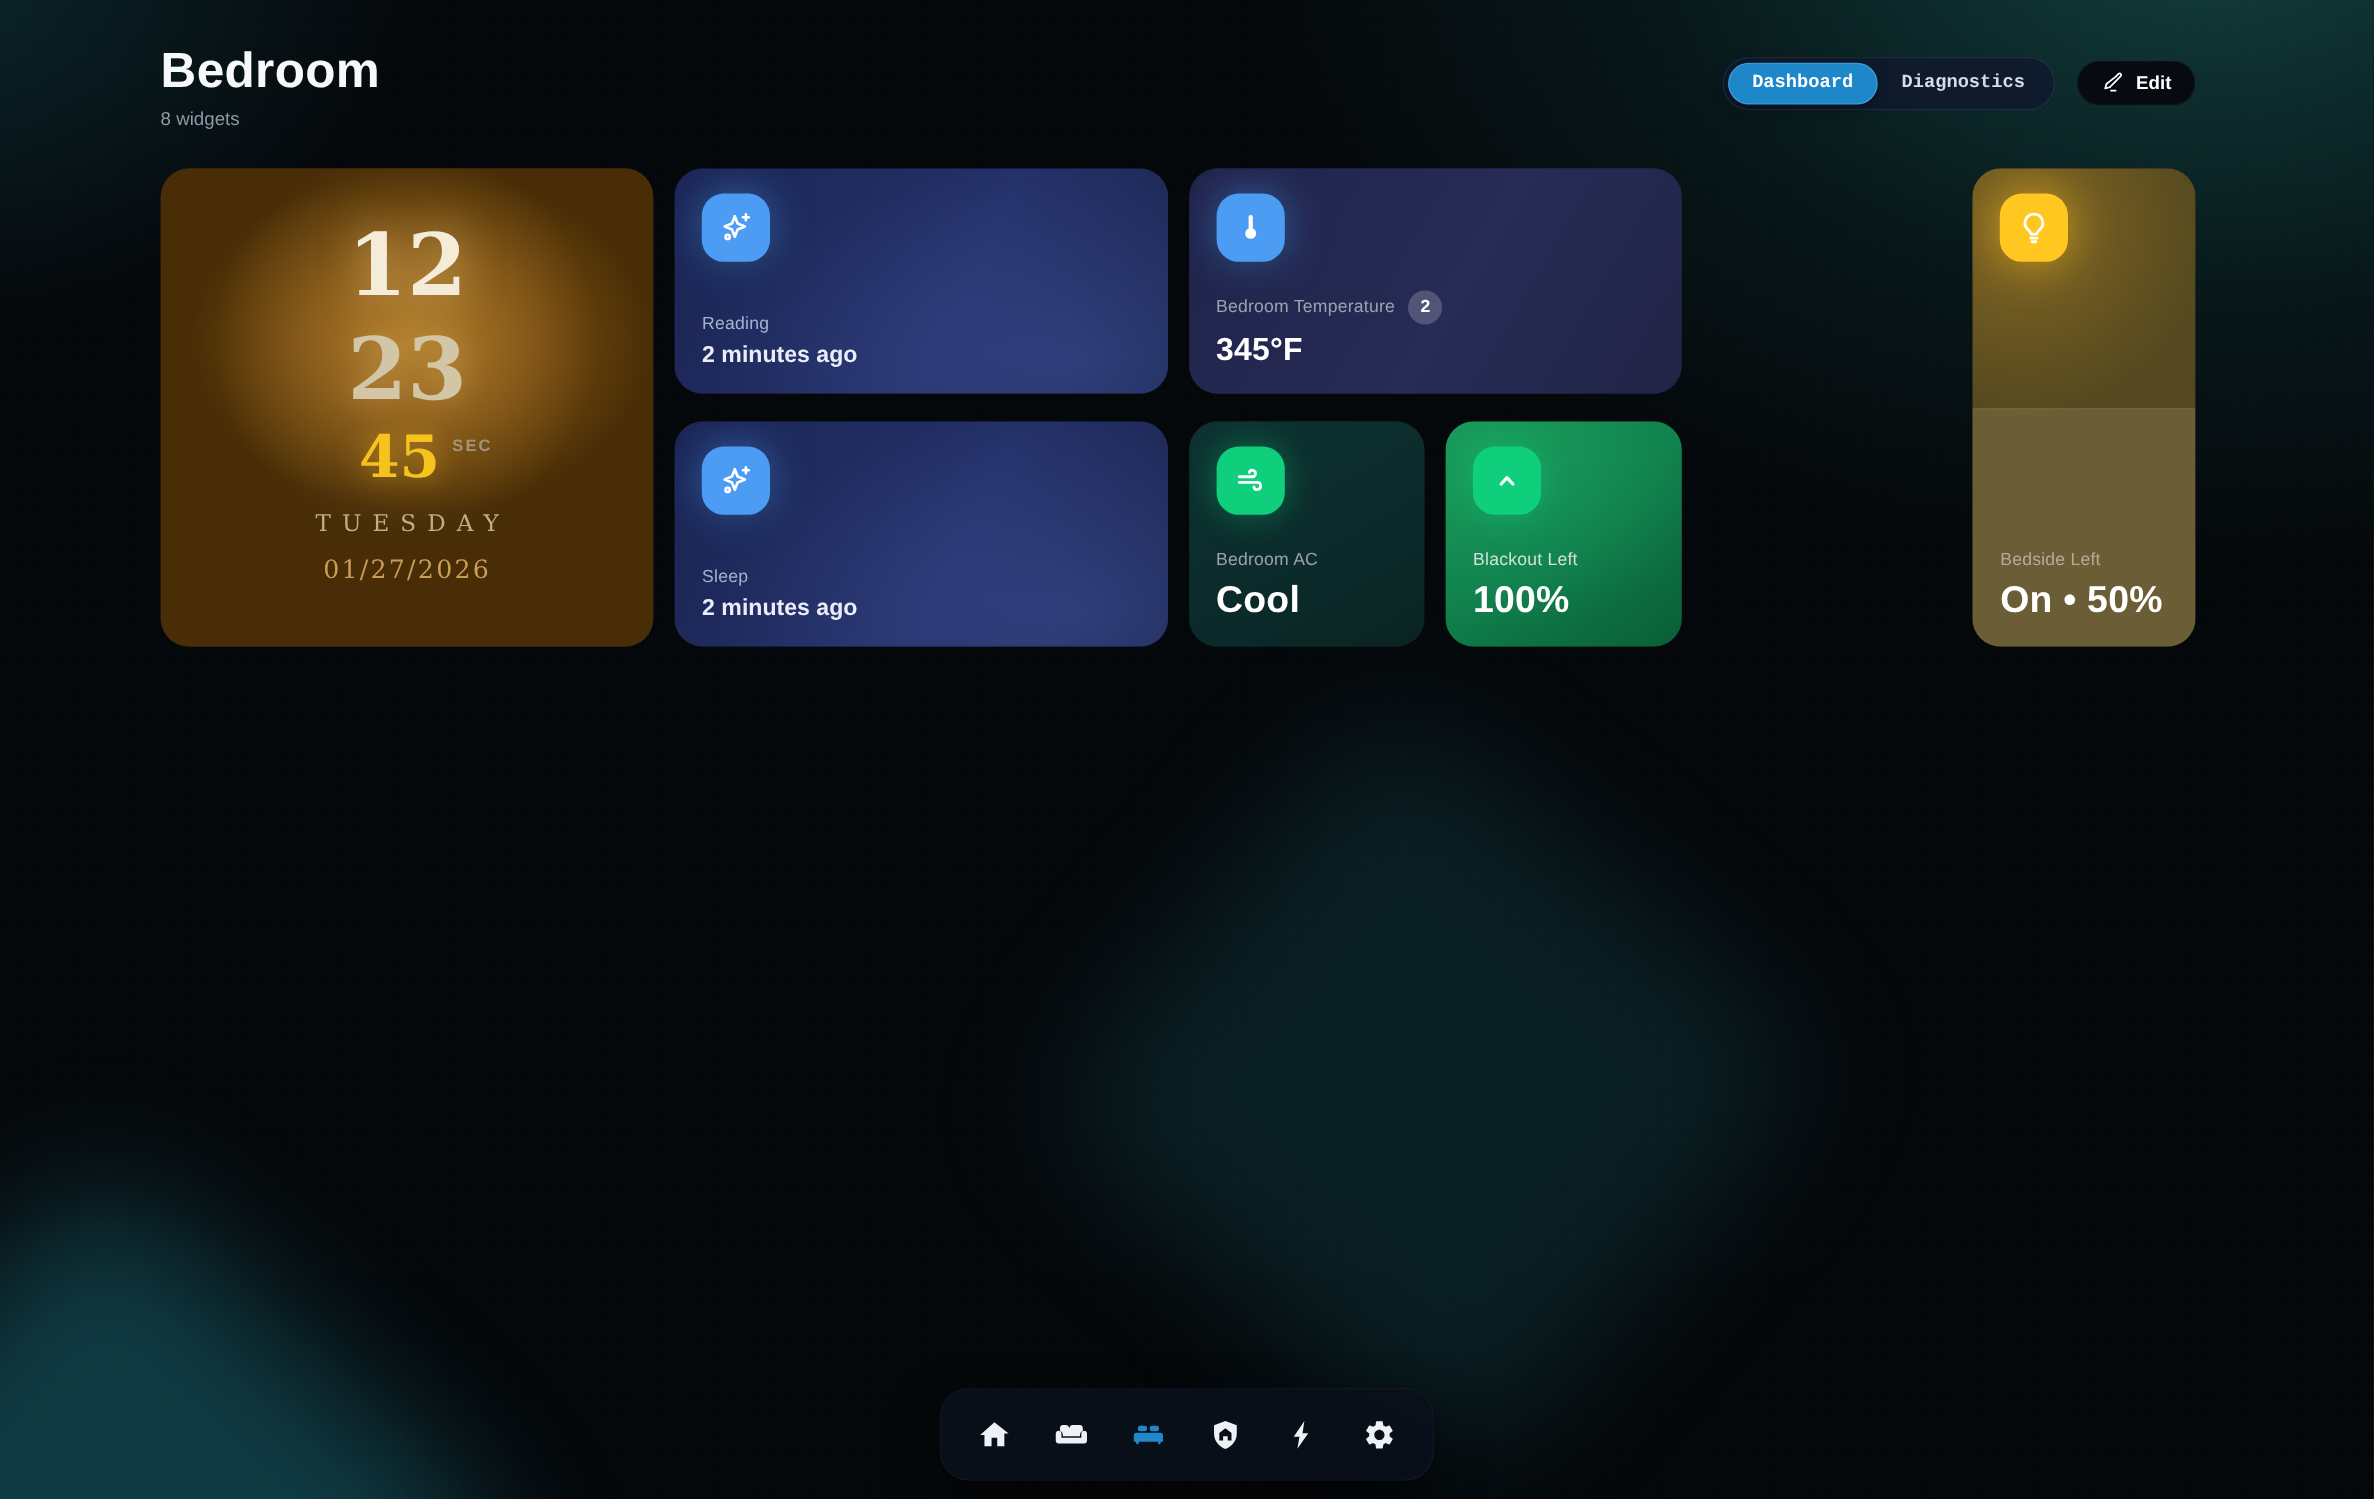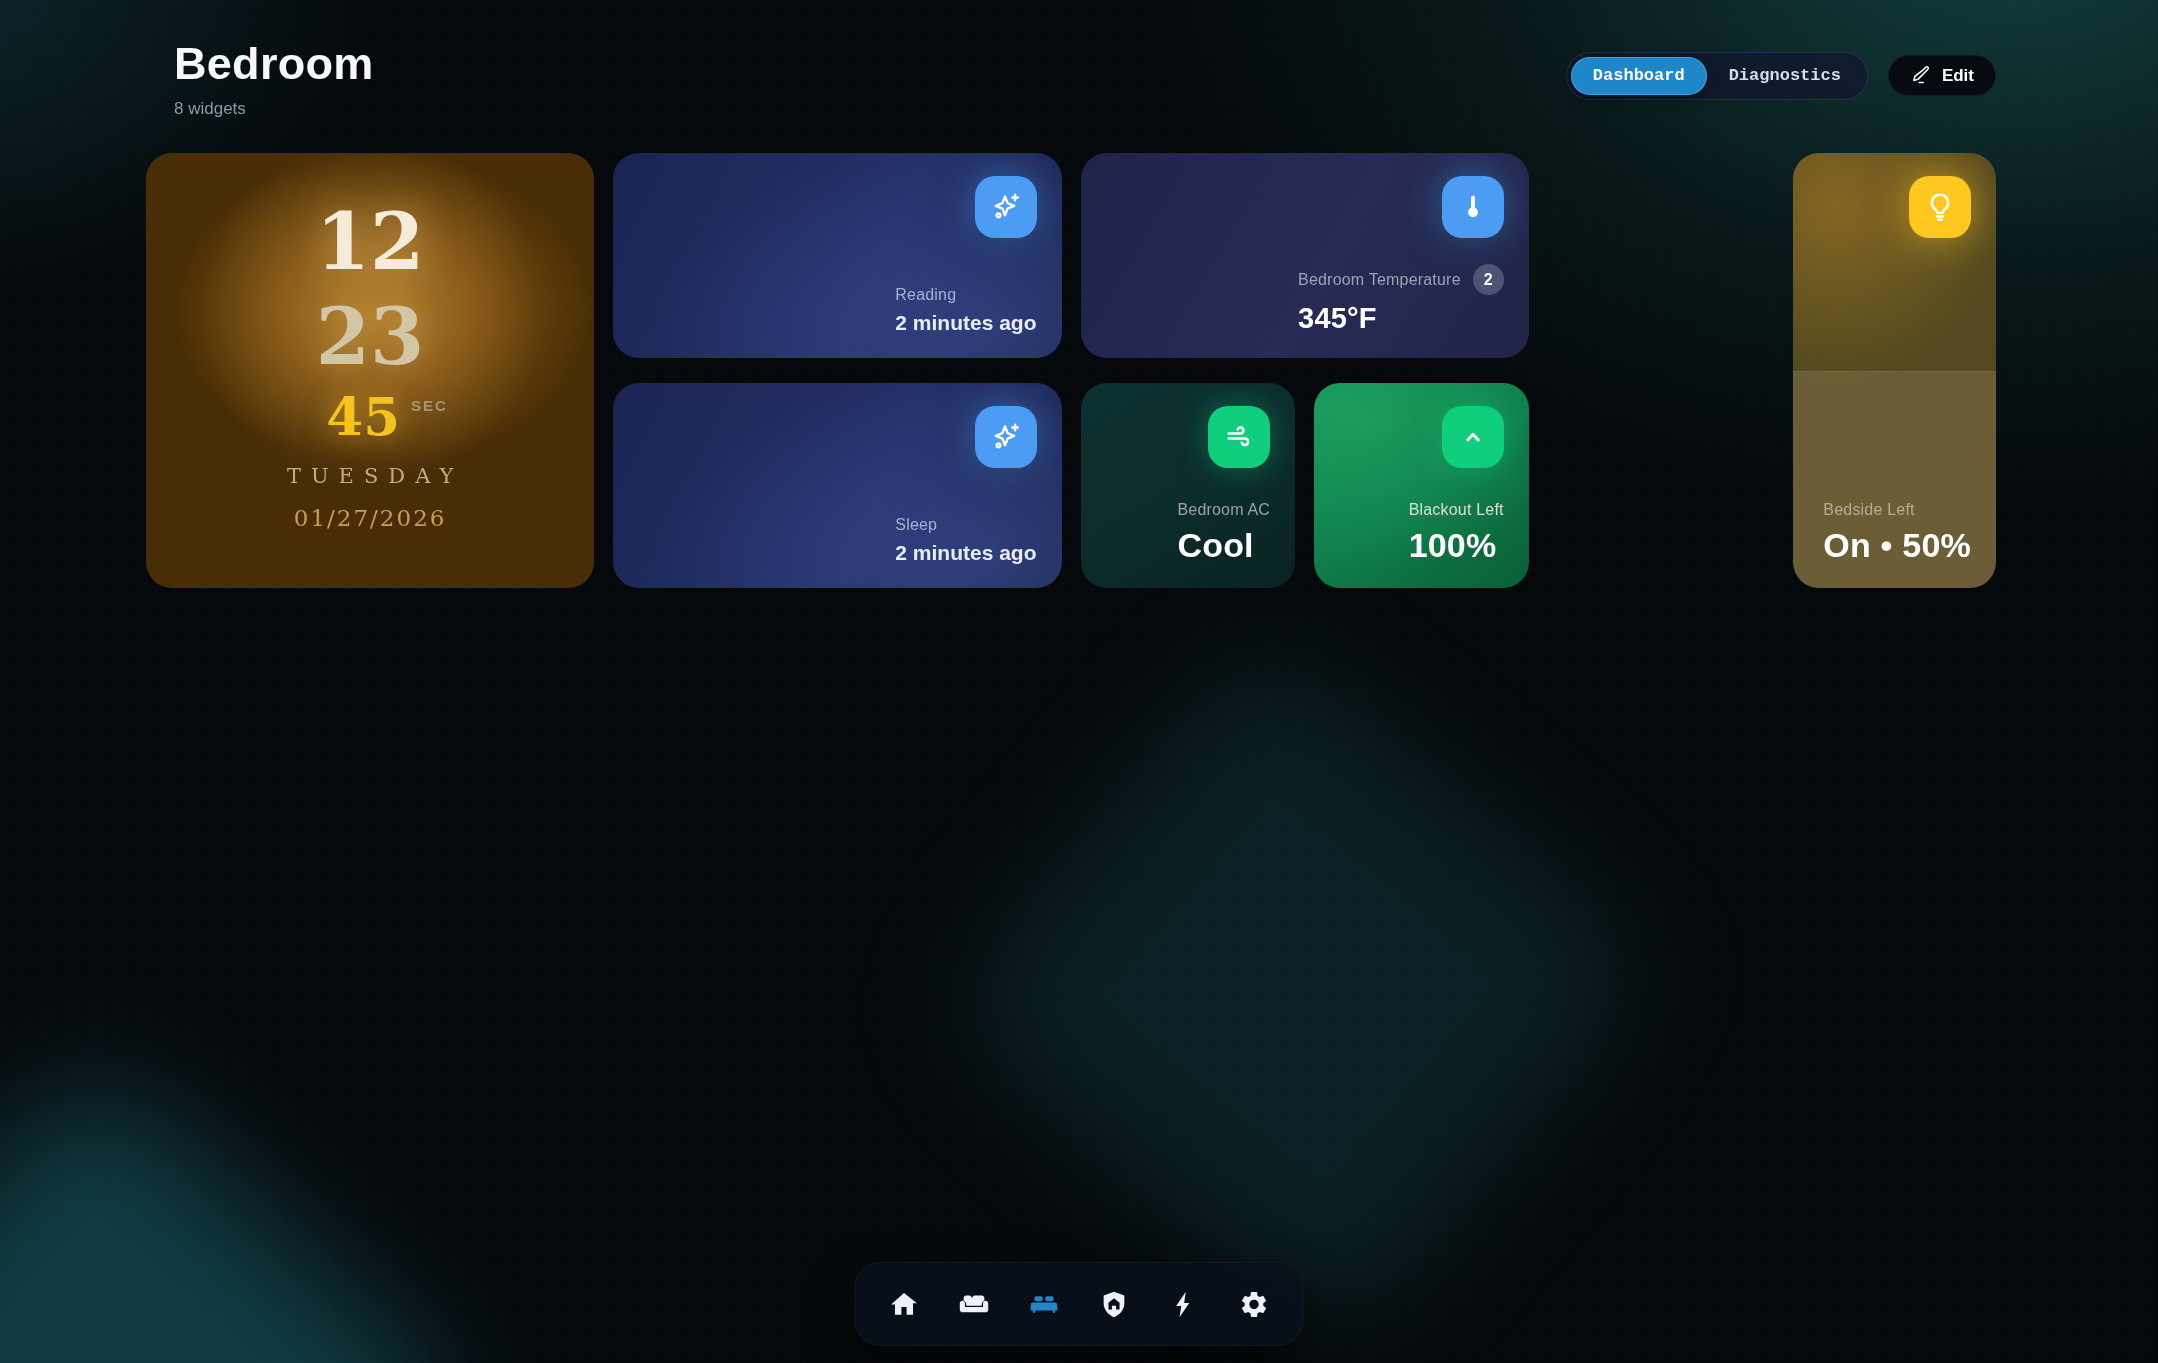--- a/index.html
+++ b/index.html
@@ -34,21 +34,20 @@
     position:absolute; inset:0; pointer-events:none;
     background-image: radial-gradient(rgba(130,190,200,.05) 1px, transparent 1.2px);
     background-size: 3px 3px; opacity:.3; mix-blend-mode:screen;
   }
 
   
   header {
     position:absolute; left:146px; right:162px; top:38px;
     display:flex; justify-content:space-between; align-items:flex-start;
     z-index:3;
-    margin-left:28px;
   }
   .page-title { font-size:45px; font-weight:700; letter-spacing:.3px; color:#f6f8fa; }
   .page-subtitle { margin-top:9px; font-size:17px; color:#8e99a6; }
   .header-controls { display:flex; align-items:center; gap:20px; margin-top:14px; }
   .segmented {
     display:flex; padding:4px; border-radius:999px;
     background:rgba(16,25,46,.82);
     border:1px solid rgba(95,115,170,.22);
     font-family:Liberation Mono, monospace;
   }
@@ -75,21 +74,21 @@
     display:grid;
     grid-template-columns:repeat(8, 1fr);
     grid-template-rows:205px 205px;
     gap:25px 19px;
     grid-template-areas:
       "clock clock reading reading temp temp  bsr bsl"
       "clock clock sleep   sleep   ac   blck  bsr bsl";
   }
   .card {
     position:relative; border-radius:26px; padding:23px 25px;
-    display:flex; flex-direction:column; overflow:hidden; cursor:pointer;align-items:flex-end;
+    display:flex; flex-direction:column; overflow:hidden; cursor:pointer;
   }
   .icon-tile {
     width:62px; height:62px; border-radius:20px; flex:none;
     display:flex; align-items:center; justify-content:center;
     position:relative; z-index:1;
   }
   .tile-blue  { background:var(--scene-accent,#4d9cf4); box-shadow:0 0 36px rgba(77,156,244,.55), 0 8px 22px rgba(0,0,0,.3); }
   .tile-green { background:var(--green-accent,#0fce7c); box-shadow:0 0 30px rgba(15,206,124,.4); }
   .tile-yellow{ background:var(--yellow-accent,#ffc71f); box-shadow:0 0 42px rgba(255,199,31,.6); }
   .tile-gray  { background:rgba(148,158,172,.40); }

